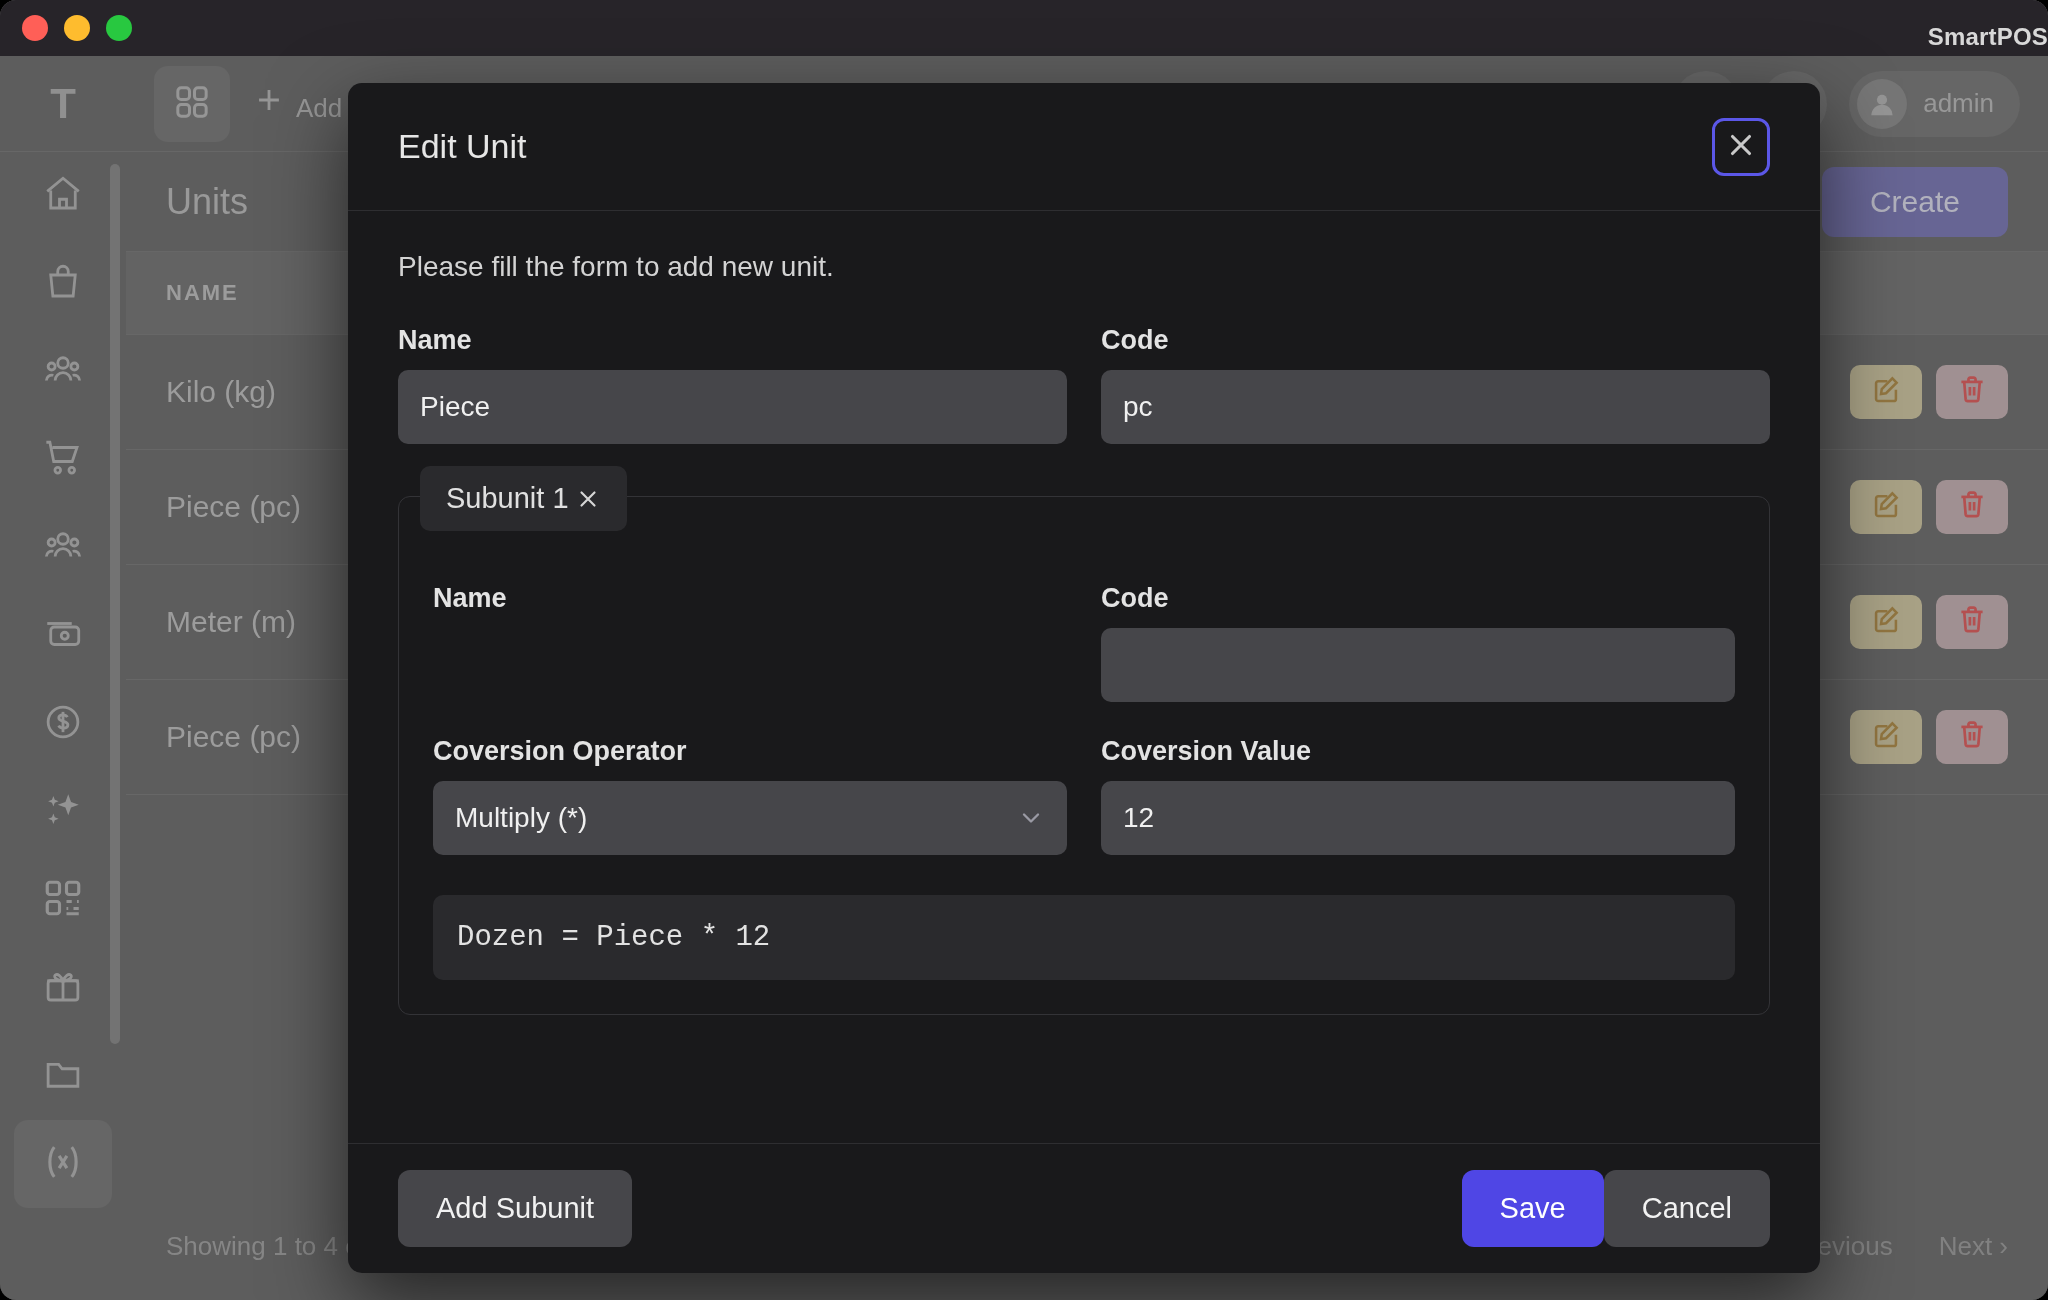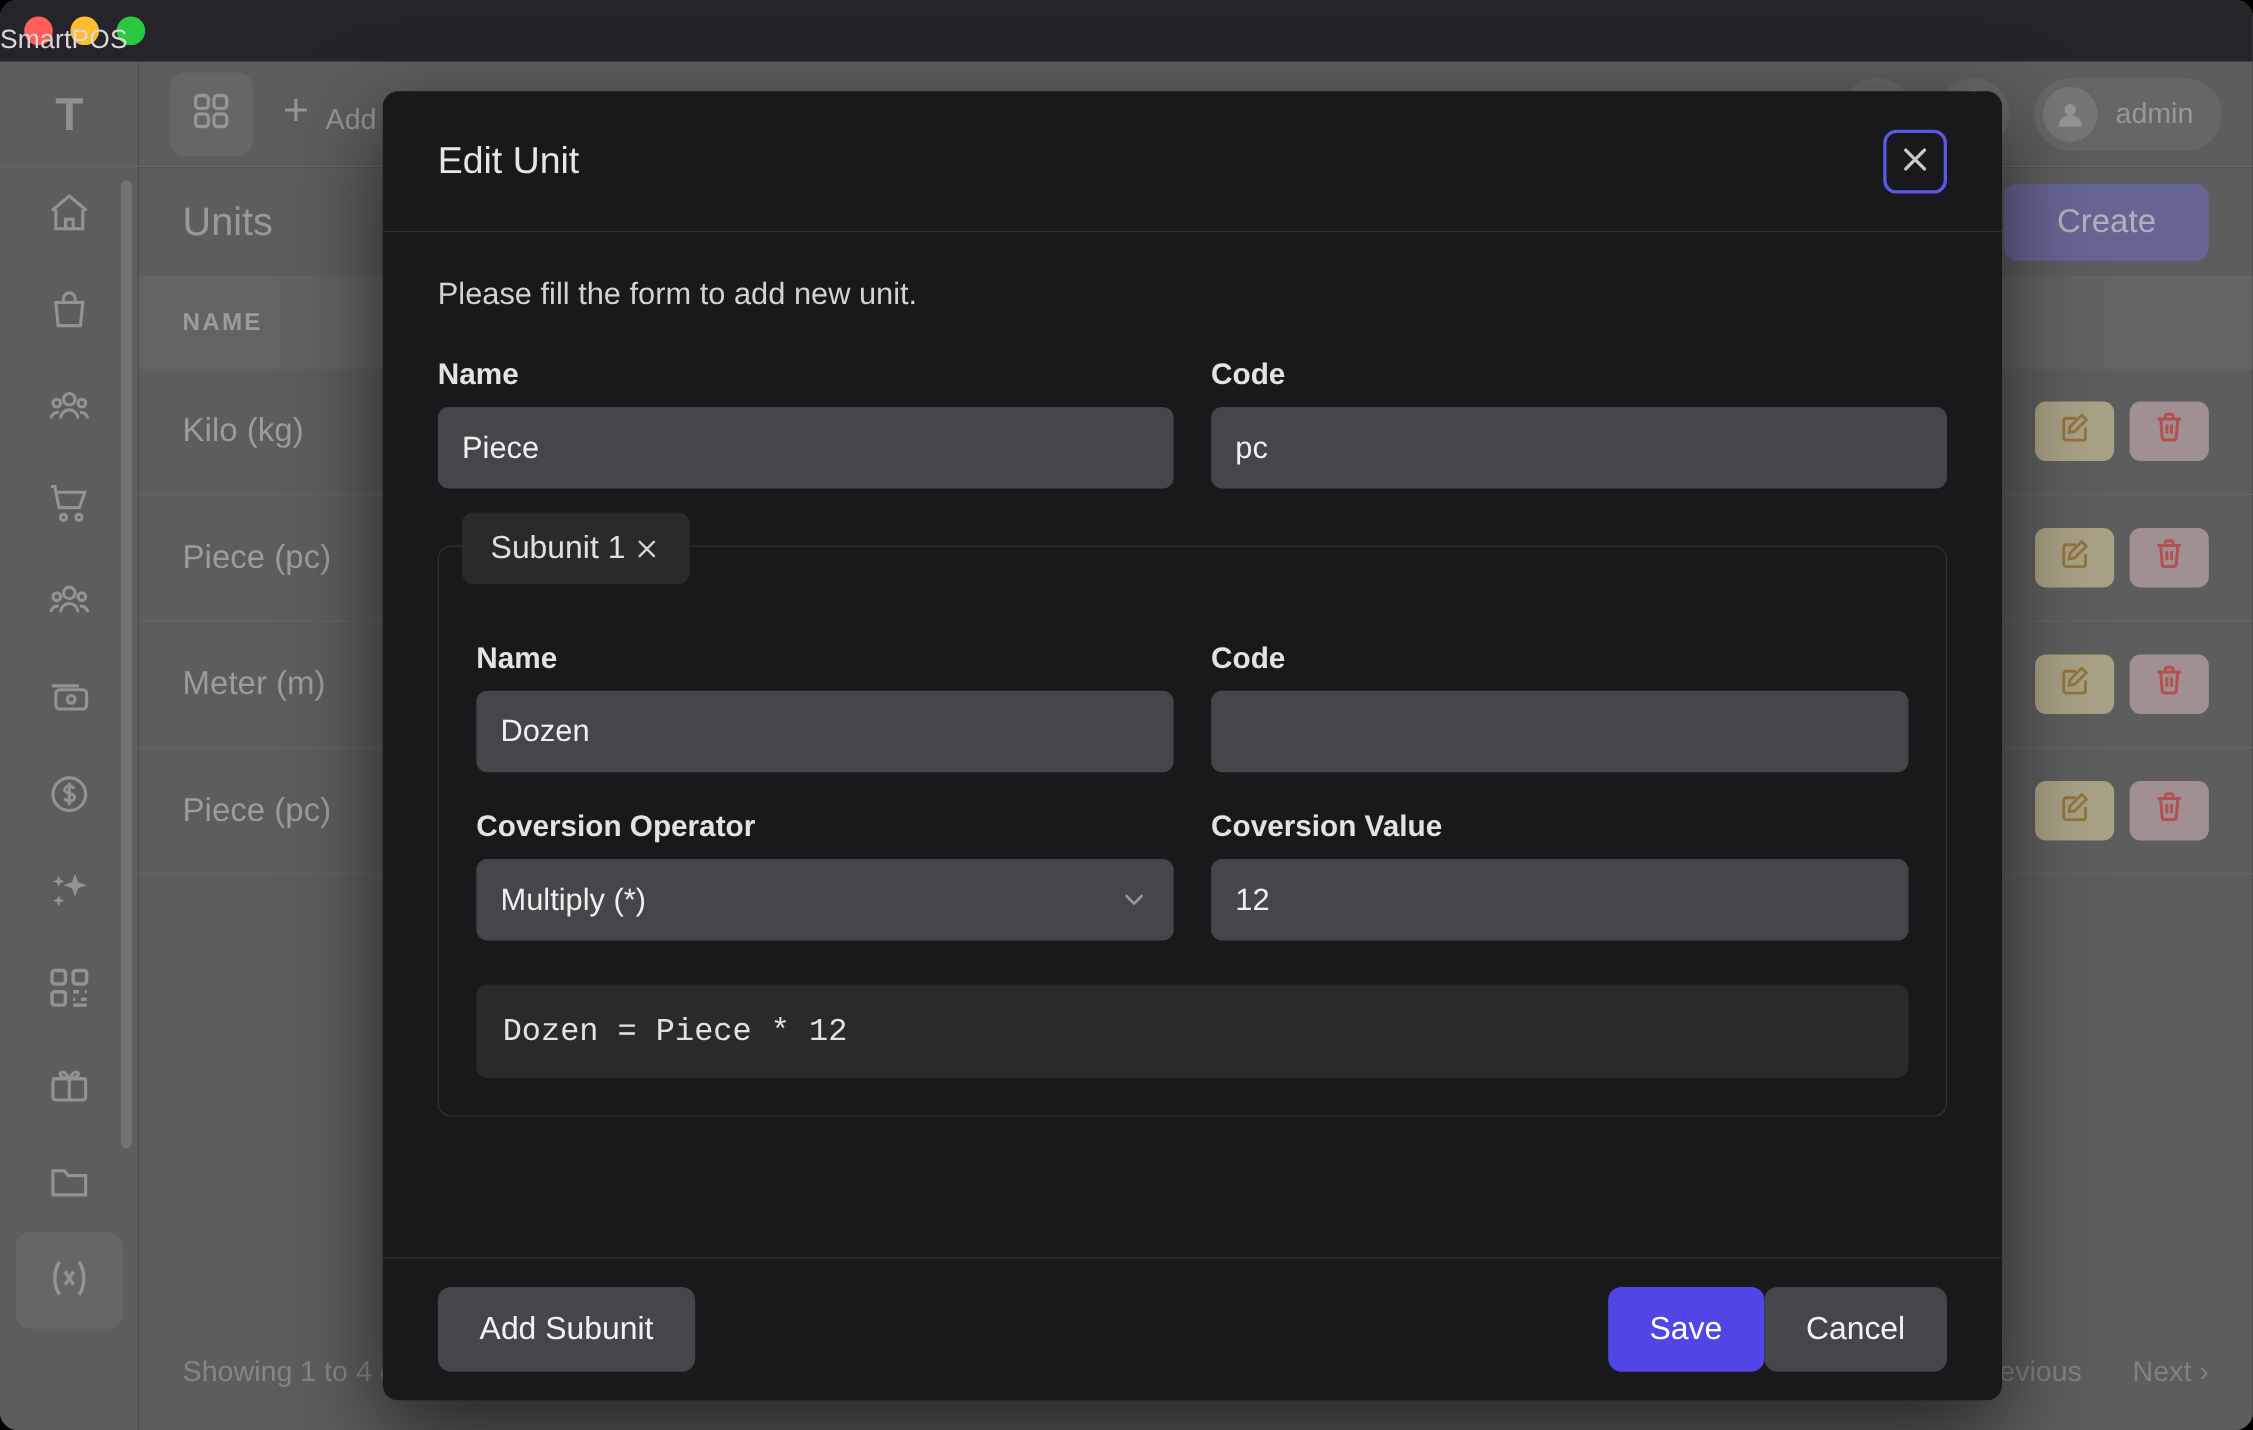--- a/index.html
+++ b/index.html
@@ -25,22 +25,22 @@
     width: 2048px; height: 56px;
     background: #272429;
     display: flex; align-items: center;
   }
   .traffic-lights { display: flex; gap: 16px; margin-left: 22px; }
   .tl { width: 26px; height: 26px; border-radius: 50%; }
   .tl.red    { background: #ff5f57; }
   .tl.yellow { background: #febc2e; }
   .tl.green  { background: #28c840; }
   #window-title {
-    position: absolute; left: 0; right: 0; text-align: left;
-    font-size: 24px; font-weight: normal; color: #d8d8d8;
+    position: absolute; left: 0; right: 0; text-align: right;
+    font-size: 24px; font-weight: bold; color: #d8d8d8;
     letter-spacing: .2px;
     margin-top: 17px;
   }
 
   
   #bg-app {
     position: absolute; left: 0; top: 56px;
     width: 2048px; height: 1244px;
     background: #1b1b1d;
   }
@@ -577,21 +577,20 @@
                     <path d="M6 6l12 12M18 6L6 18"></path>
                   </svg>
               </span>
             </div>
           </div>
 
           <div id="subunit-panel">
             <div class="field-grid">
               <div>
                 <label class="field-label">Name</label>
-                <input class="field-input" type="text" value="Dozen" placeholder="" style="">
               </div>
               <div>
                 <label class="field-label">Code</label>
                 <input class="field-input" type="text" value="" placeholder="" style="">
               </div>
             </div>
 
             <div class="field-grid" style="margin-top:34px;">
               <div>
                 <label class="field-label">Coversion Operator</label>

